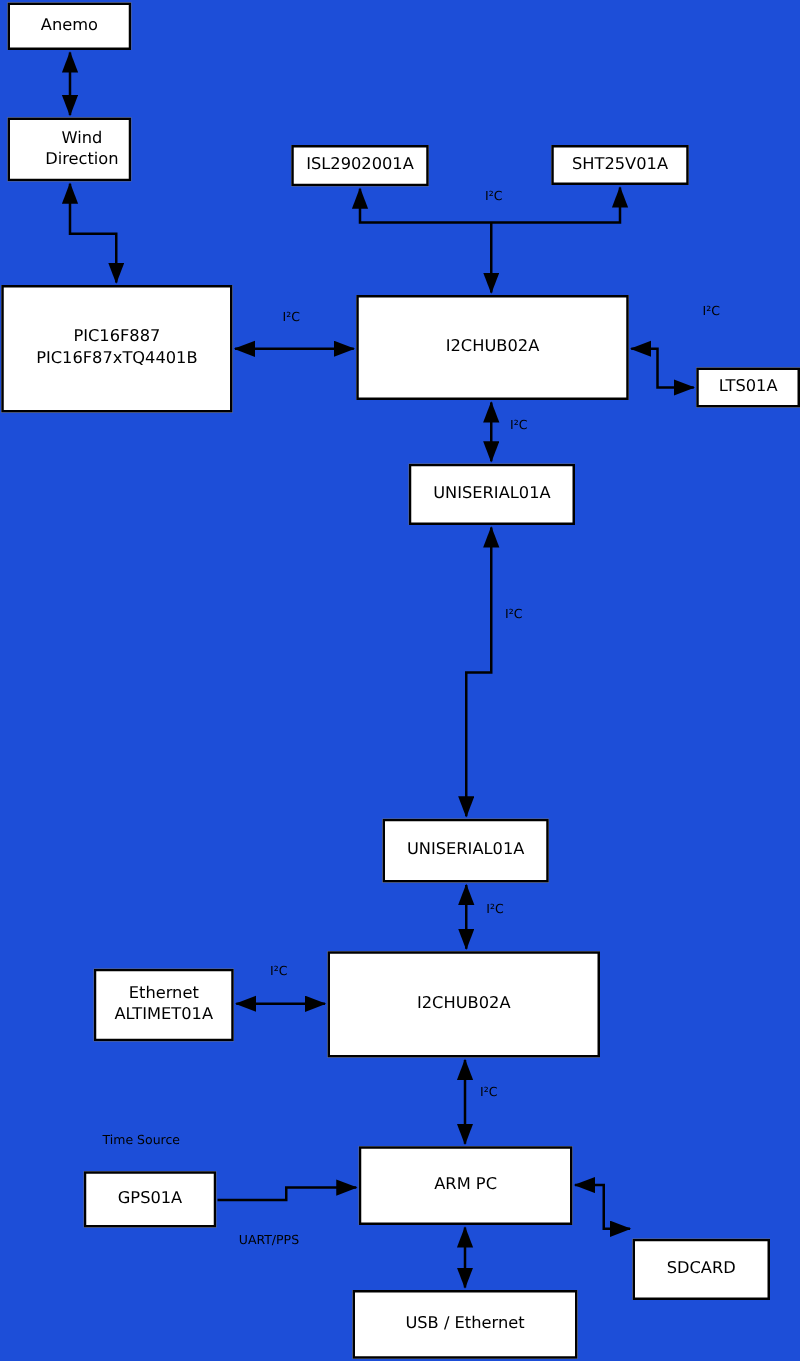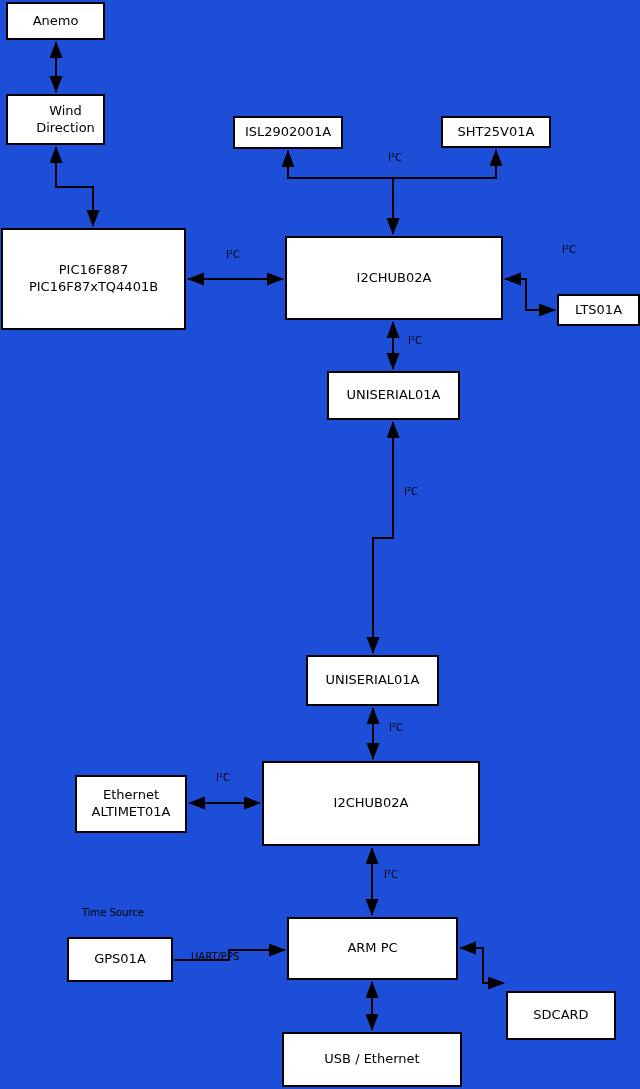--- a/index.html
+++ b/index.html
@@ -63,21 +63,21 @@
   
   #l-i2c-sensors   { left: 388px; top: 153px; }
   #l-i2c-lts       { left: 562px; top: 245px; }
   #l-i2c-pic       { left: 226px; top: 250px; }
   #l-i2c-hub1-uni1 { left: 408px; top: 336px; }
   #l-i2c-long      { left: 404px; top: 487px; }
   #l-i2c-uni2-hub2 { left: 389px; top: 723px; }
   #l-i2c-baro      { left: 216px; top: 773px; }
   #l-i2c-hub2-arm  { left: 384px; top: 870px; }
   #l-time-source   { left: 82px;  top: 908px; }
-  #l-uart-pps      { left: 191px; top: 952px; text-align: right; }
+  #l-uart-pps      { left: 191px; top: 988px; text-align: right; }
 </style>
 </head>
 <body>
 
 <div id="canvas">
 
   <svg id="edges" viewBox="0 0 640 1089" xmlns="http://www.w3.org/2000/svg">
     <defs>
       <marker id="ah" markerUnits="userSpaceOnUse" markerWidth="18" markerHeight="14" refX="16" refY="6.5" orient="auto-start-reverse">
         <path d="M0,0 L17,6.5 L0,13 Z" fill="#000000"></path>

